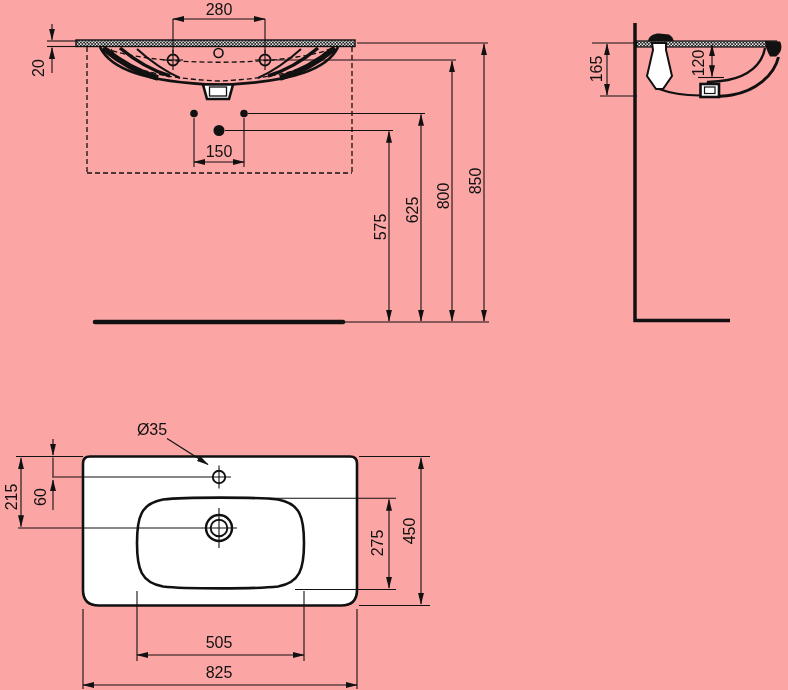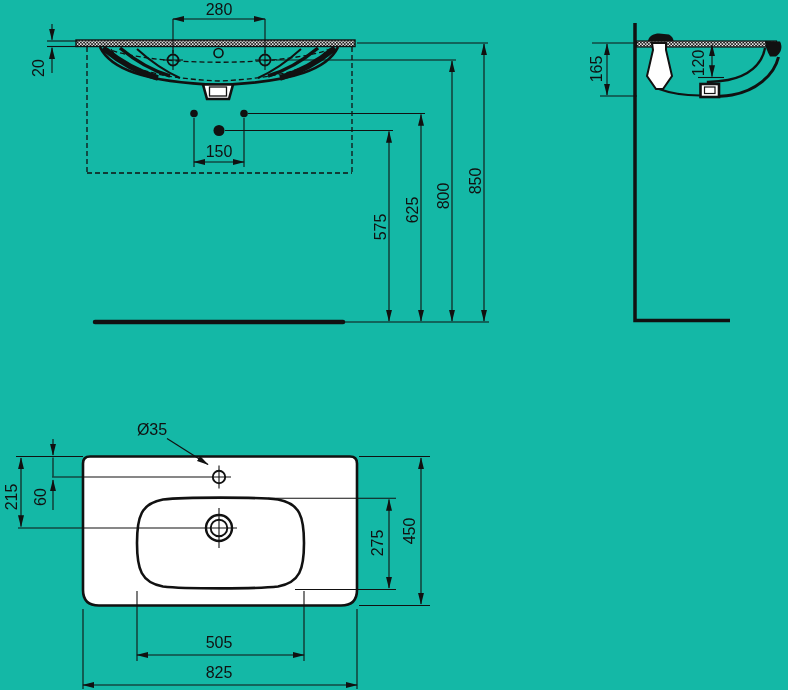--- a/index.html
+++ b/index.html
@@ -1,17 +1,17 @@
 <!DOCTYPE html>
 <html><head>
 <meta charset="utf-8">
 <style>
   html,body{margin:0;padding:0;background:#ffffff;}
   .canvas{
-    position:relative;width:788px;height:690px;background:#14b8a6;overflow:hidden;
+    position:relative;width:788px;height:690px;background:#fca5a5;overflow:hidden;
     font-family:"Liberation Sans", sans-serif;
   }
   svg text{
     font-family:"Liberation Sans", sans-serif;
     font-size:16px;
     fill:#111111;
   }
 </style>
 </head>
 <body>

